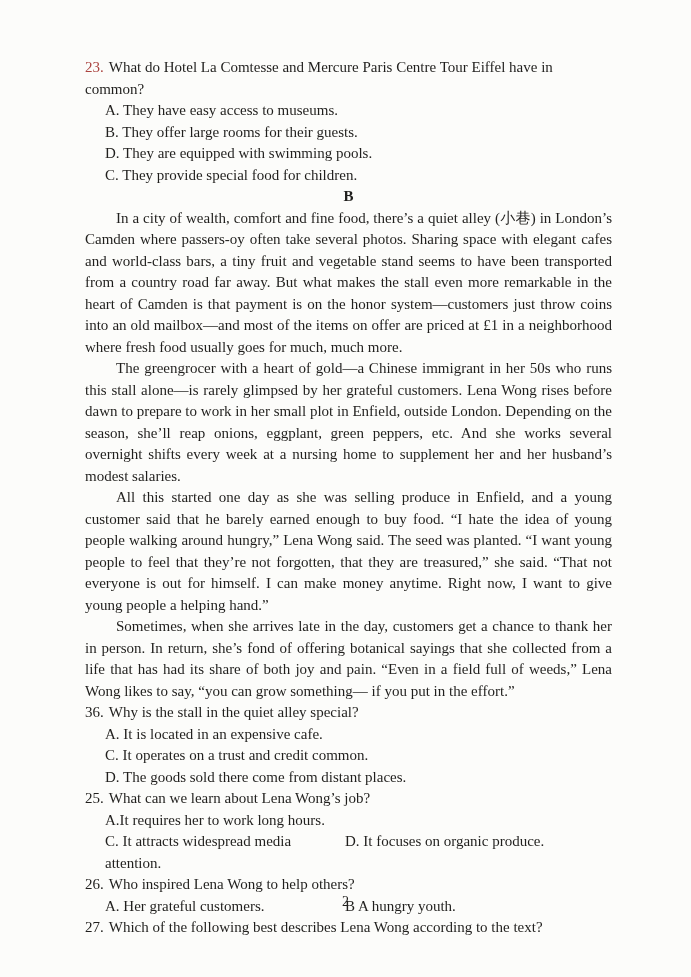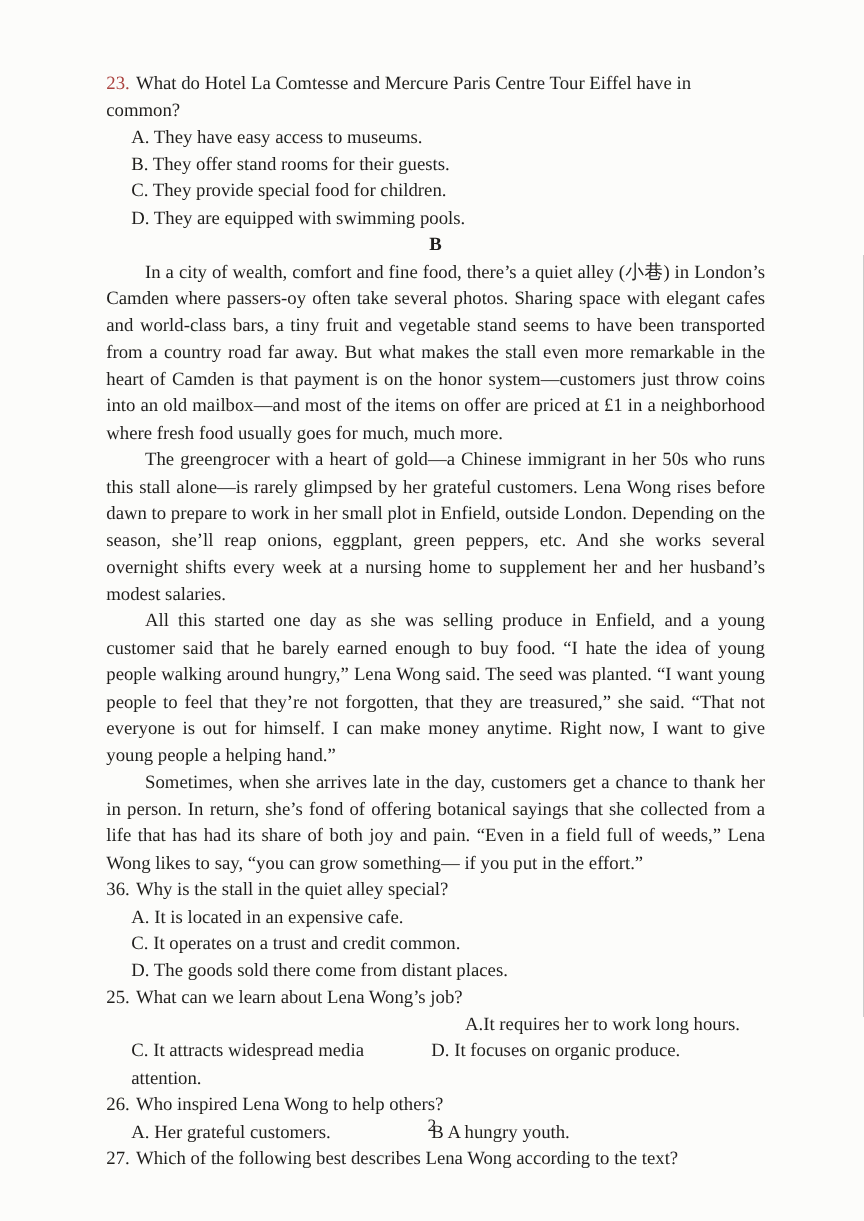--- a/index.html
+++ b/index.html
@@ -20,21 +20,21 @@
     position: absolute;
     top: 57px;
     left: 85px;
     width: 527px;
   }
   .qline { text-align: left; }
   .qnum { margin-right: 5px; }
   .qnum-red { color: #ab4440; }
   .opts { margin-left: 20px; }
   .opt { display: block; }
-  .optrow { display: flex; justify-content: flex-end; }
+  .optrow { display: flex; }
   .optrow .cell-l { width: 240px; flex: 0 0 240px; }
   .optrow .cell-r { flex: 1 1 auto; }
   .heading-b {
     text-align: center;
     font-weight: bold;
   }
   .para {
     text-align: justify;
     text-indent: 31px;
   }
@@ -52,23 +52,23 @@
 
 <div class="page">
   <div class="content">
 
     <div>
       <div class="qline">
         <span class="qnum qnum-red">23.</span><span>What do Hotel La Comtesse and Mercure Paris Centre Tour Eiffel have in common?</span>
       </div>
       <div class="opts">
         <span class="opt">A. They have easy access to museums.</span>
-        <span class="opt">B. They offer stand rooms for their guests.</span>
+        <span class="opt">B. They offer large rooms for their guests.</span>
+        <span class="opt">D. They are equipped with swimming pools.</span>
         <span class="opt">C. They provide special food for children.</span>
-        <span class="opt">D. They are equipped with swimming pools.</span>
       </div>
     </div>
 
     <div class="heading-b">B</div>
     <p class="para">In a city of wealth, comfort and fine food, there’s a quiet alley (小巷) in London’s Camden where passers-oy often take several photos. Sharing space with elegant cafes and world-class bars, a tiny fruit and vegetable stand seems to have been transported from a country road far away. But what makes the stall even more remarkable in the heart of Camden is that payment is on the honor system—customers just throw coins into an old mailbox—and most of the items on offer are priced at £1 in a neighborhood where fresh food usually goes for much, much more.</p>
     <p class="para">The greengrocer with a heart of gold—a Chinese immigrant in her 50s who runs this stall alone—is rarely glimpsed by her grateful customers. Lena Wong rises before dawn to prepare to work in her small plot in Enfield, outside London. Depending on the season, she’ll reap onions, eggplant, green peppers, etc. And she works several overnight shifts every week at a nursing home to supplement her and her husband’s modest salaries.</p>
     <p class="para">All this started one day as she was selling produce in Enfield, and a young customer said that he barely earned enough to buy food. “I hate the idea of young people walking around hungry,” Lena Wong said. The seed was planted. “I want young people to feel that they’re not forgotten, that they are treasured,” she said. “That not everyone is out for himself. I can make money anytime. Right now, I want to give young people a helping hand.”</p>
     <p class="para">Sometimes, when she arrives late in the day, customers get a chance to thank her in person. In return, she’s fond of offering botanical sayings that she collected from a life that has had its share of both joy and pain. “Even in a field full of weeds,” Lena Wong likes to say, “you can grow something— if you put in the effort.”</p>
 
     <div>

